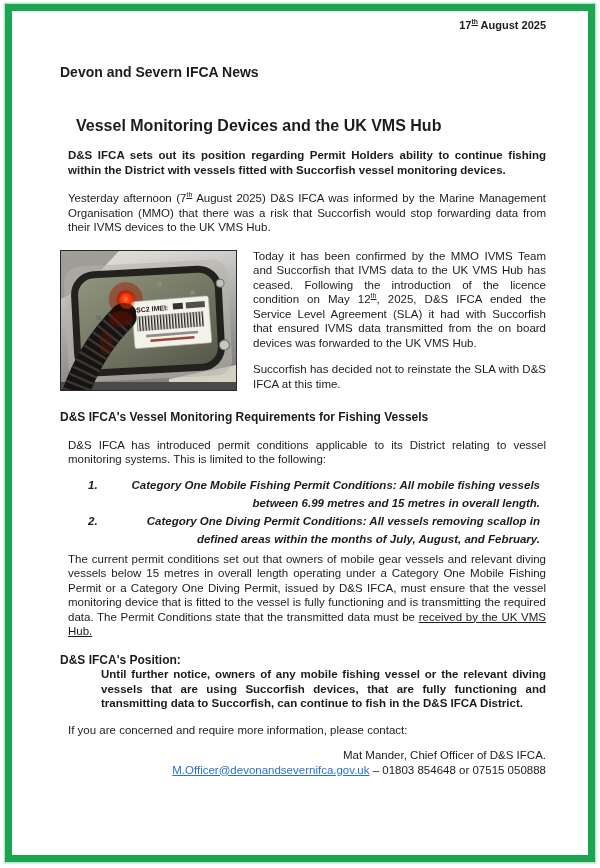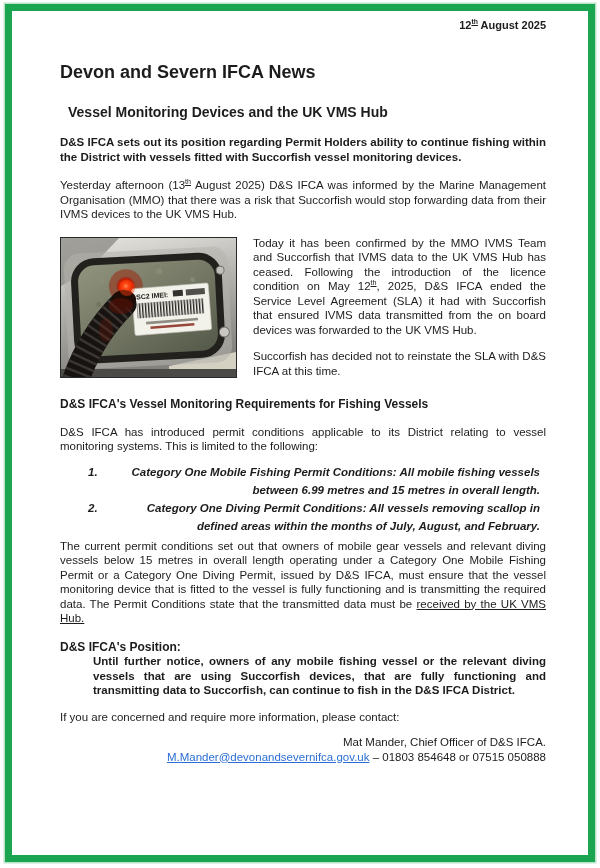--- a/index.html
+++ b/index.html
@@ -25,35 +25,35 @@
     width: 486px;
   }
   .date {
     text-align: right;
     font-weight: bold;
     font-size: 11px;
     line-height: 15px;
     margin: 0 0 27px 0;
   }
   h1.title {
-    font-size: 18px;
+    font-size: 14px;
     line-height: 24px;
-    margin: 0 0 19px 0;
+    margin: 0 0 32px 0;
     font-weight: bold;
   }
   h2.subtitle {
-    font-size: 14px;
+    font-size: 16px;
     line-height: 19px;
-    margin: 0 0 13px 8px;
+    margin: 0 0 13px 16px;
     font-weight: bold;
   }
   p {
     font-size: 11.5px;
     line-height: 14.5px;
-    margin: 0 0 14px 0;
+    margin: 0 0 14px 8px;
     text-align: justify;
   }
   p.bold { font-weight: bold; }
   sup { font-size: 0.62em; line-height: 0; vertical-align: super; text-decoration: underline; }
   .u { text-decoration: underline; }
   .photo-wrap {
     float: left;
     width: 177px; height: 141px;
     border: 1px solid #2a2a2a;
     margin: 1px 16px 6px 0;
@@ -93,29 +93,29 @@
     cursor: pointer;
   }
 </style>
 </head>
 <body>
 
 <div class="frame"></div>
 
 <div class="content">
 
-  <div class="date"><span>12</span><sup>th</sup><span> August 2025</span></div>
+  <div class="date"><span>17</span><sup>th</sup><span> August 2025</span></div>
 
   <h1 class="title">Devon and Severn IFCA News</h1>
 
   <h2 class="subtitle">Vessel Monitoring Devices and the UK VMS Hub</h2>
 
   <p class="bold">D&amp;S IFCA sets out its position regarding Permit Holders ability to continue fishing within the District with vessels fitted with Succorfish vessel monitoring devices.</p>
 
-  <p><span>Yesterday afternoon (13</span><sup>th</sup><span> August 2025) D&amp;S IFCA was informed by the Marine Management Organisation (MMO) that there was a risk that Succorfish would stop forwarding data from their IVMS devices to the UK VMS Hub.</span></p>
+  <p><span>Yesterday afternoon (7</span><sup>th</sup><span> August 2025) D&amp;S IFCA was informed by the Marine Management Organisation (MMO) that there was a risk that Succorfish would stop forwarding data from their IVMS devices to the UK VMS Hub.</span></p>
 
   <div class="photo-wrap">
     <svg width="175" height="139" viewBox="0 0 175 139" xmlns="http://www.w3.org/2000/svg">
       <defs>
         <linearGradient id="g-bg" x1="0" y1="0" x2="0.25" y2="1">
           <stop offset="0" stop-color="#e9e8e3"></stop>
           <stop offset="0.45" stop-color="#b5b4b0"></stop>
           <stop offset="1" stop-color="#83827e"></stop>
         </linearGradient>
         <linearGradient id="g-panel" x1="0" y1="0" x2="0.8" y2="1">
@@ -191,15 +191,15 @@
   <p><span>The current permit conditions set out that owners of mobile gear vessels and relevant diving vessels below 15 metres in overall length operating under a Category One Mobile Fishing Permit or a Category One Diving Permit, issued by D&amp;S IFCA, must ensure that the vessel monitoring device that is fitted to the vessel is fully functioning and is transmitting the required data.  The Permit Conditions state that the transmitted data must be </span><span class="u">received by the UK VMS Hub.</span></p>
 
   <h4 class="section">D&amp;S IFCA's Position:</h4>
 
 
   <p class="bold gap-md">Until further notice, owners of any mobile fishing vessel or the relevant diving vessels that are using Succorfish devices, that are fully functioning and transmitting data to Succorfish, can continue to fish in the D&amp;S IFCA District.</p>
 
   <p class="gap-sm">If you are concerned and require more information, please contact:</p>
 
   <p class="contact">Mat Mander, Chief Officer of D&amp;S IFCA.</p>
-  <p class="contact"><a class="email" href="#">M.Mander@devonandsevernifca.gov.uk</a><span> – 01803 854648 or 07515 050888</span></p>
+  <p class="contact"><a class="email" href="#">M.Officer@devonandsevernifca.gov.uk</a><span> – 01803 854648 or 07515 050888</span></p>
 
 </div>
 
 </body></html>

